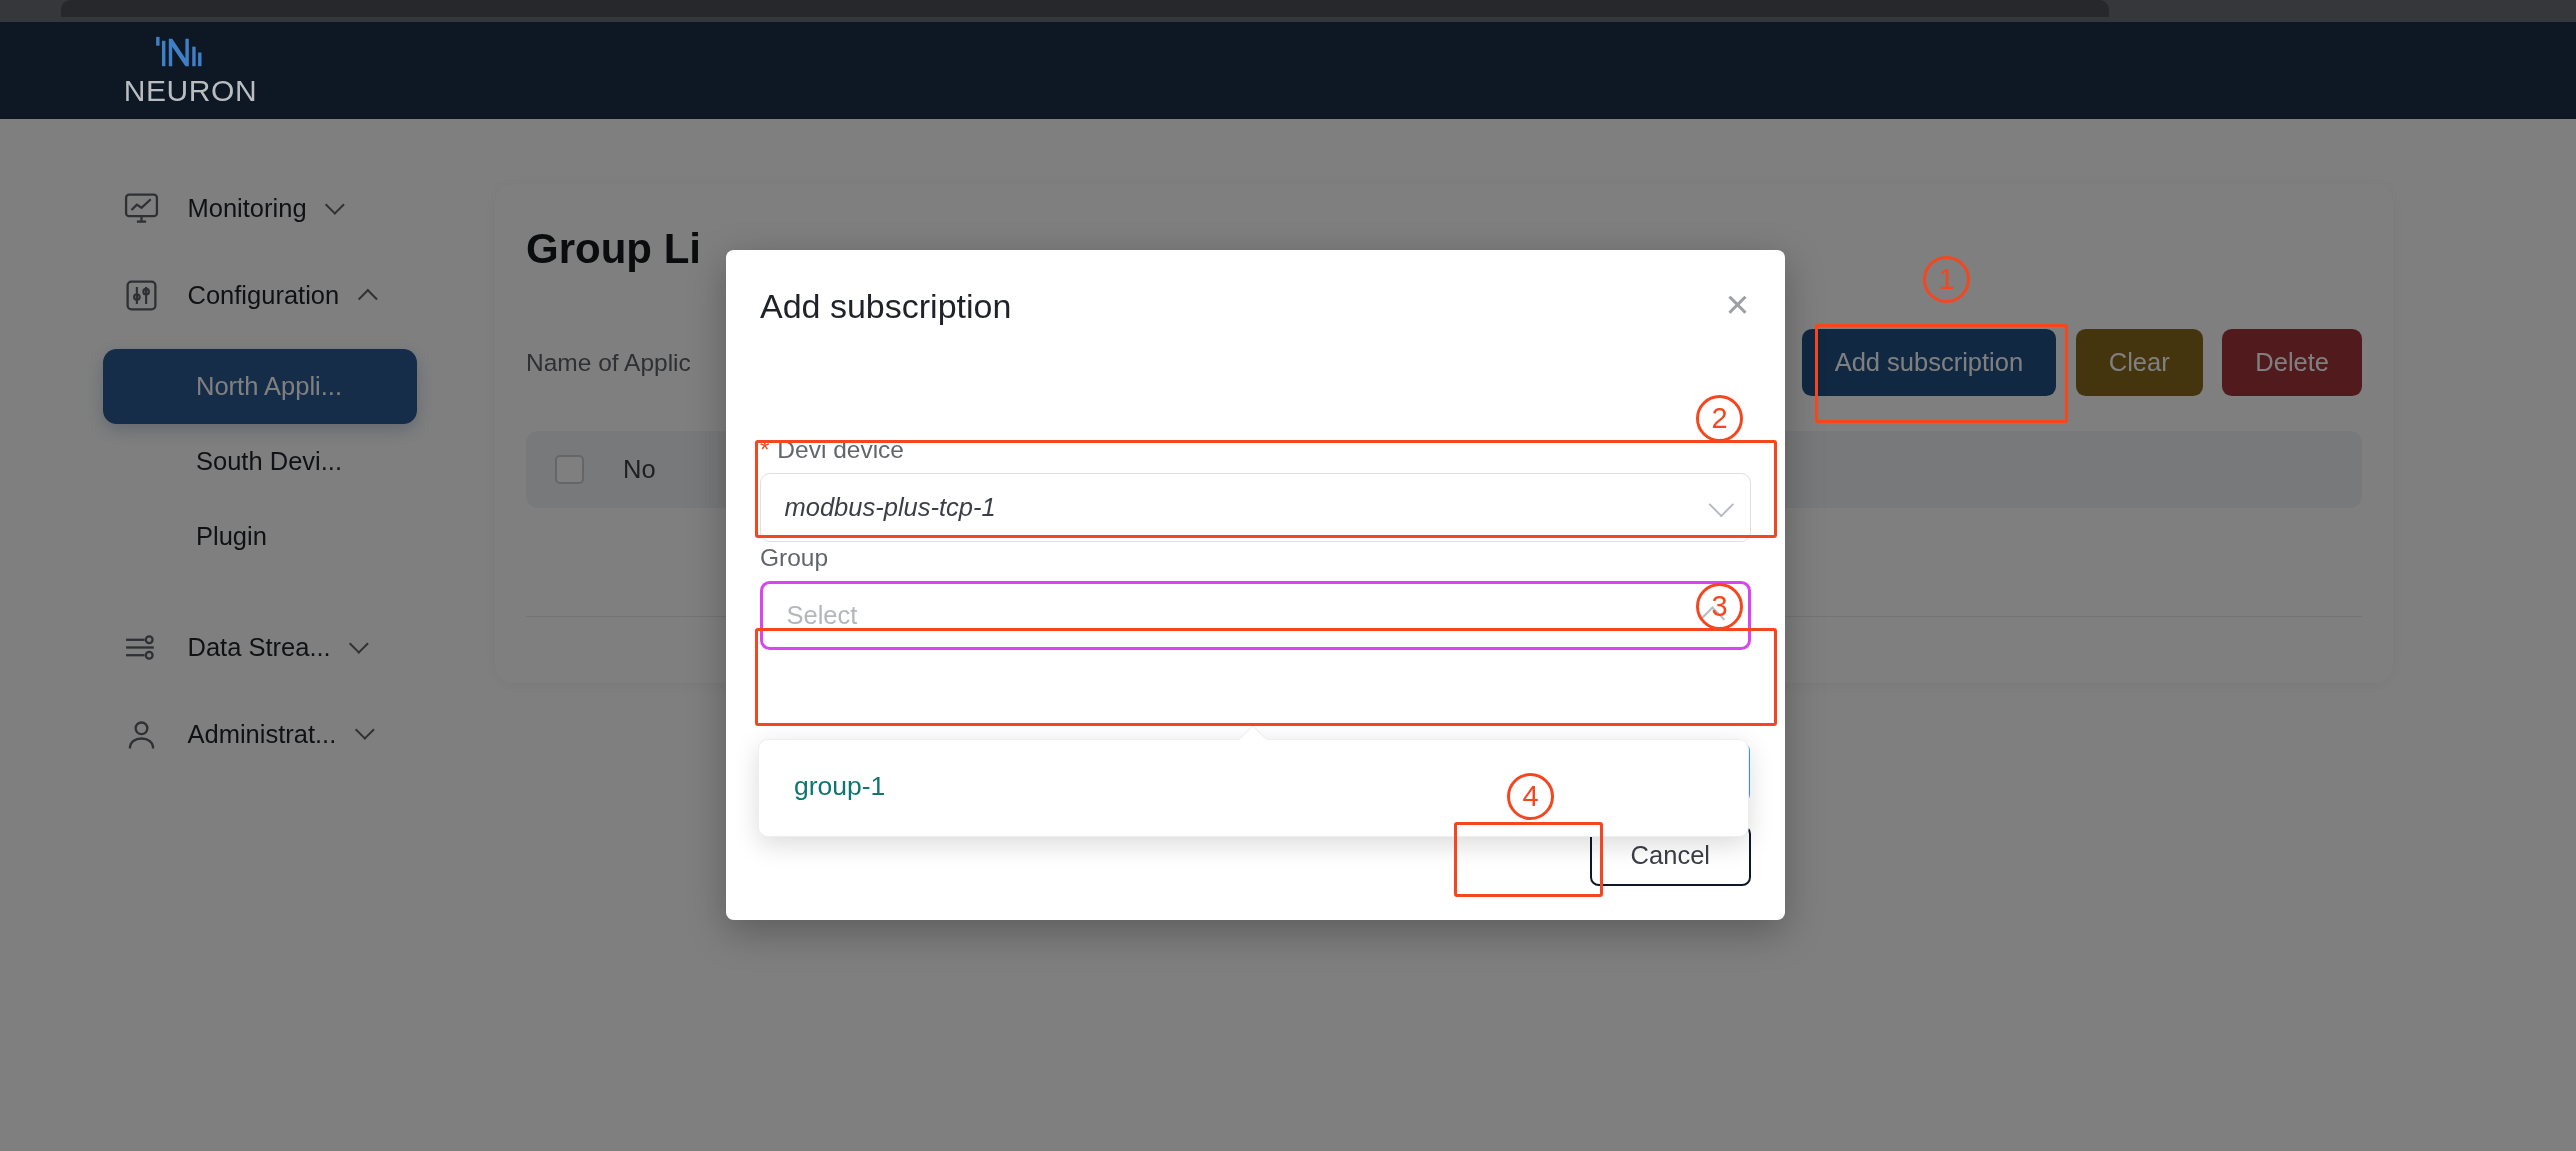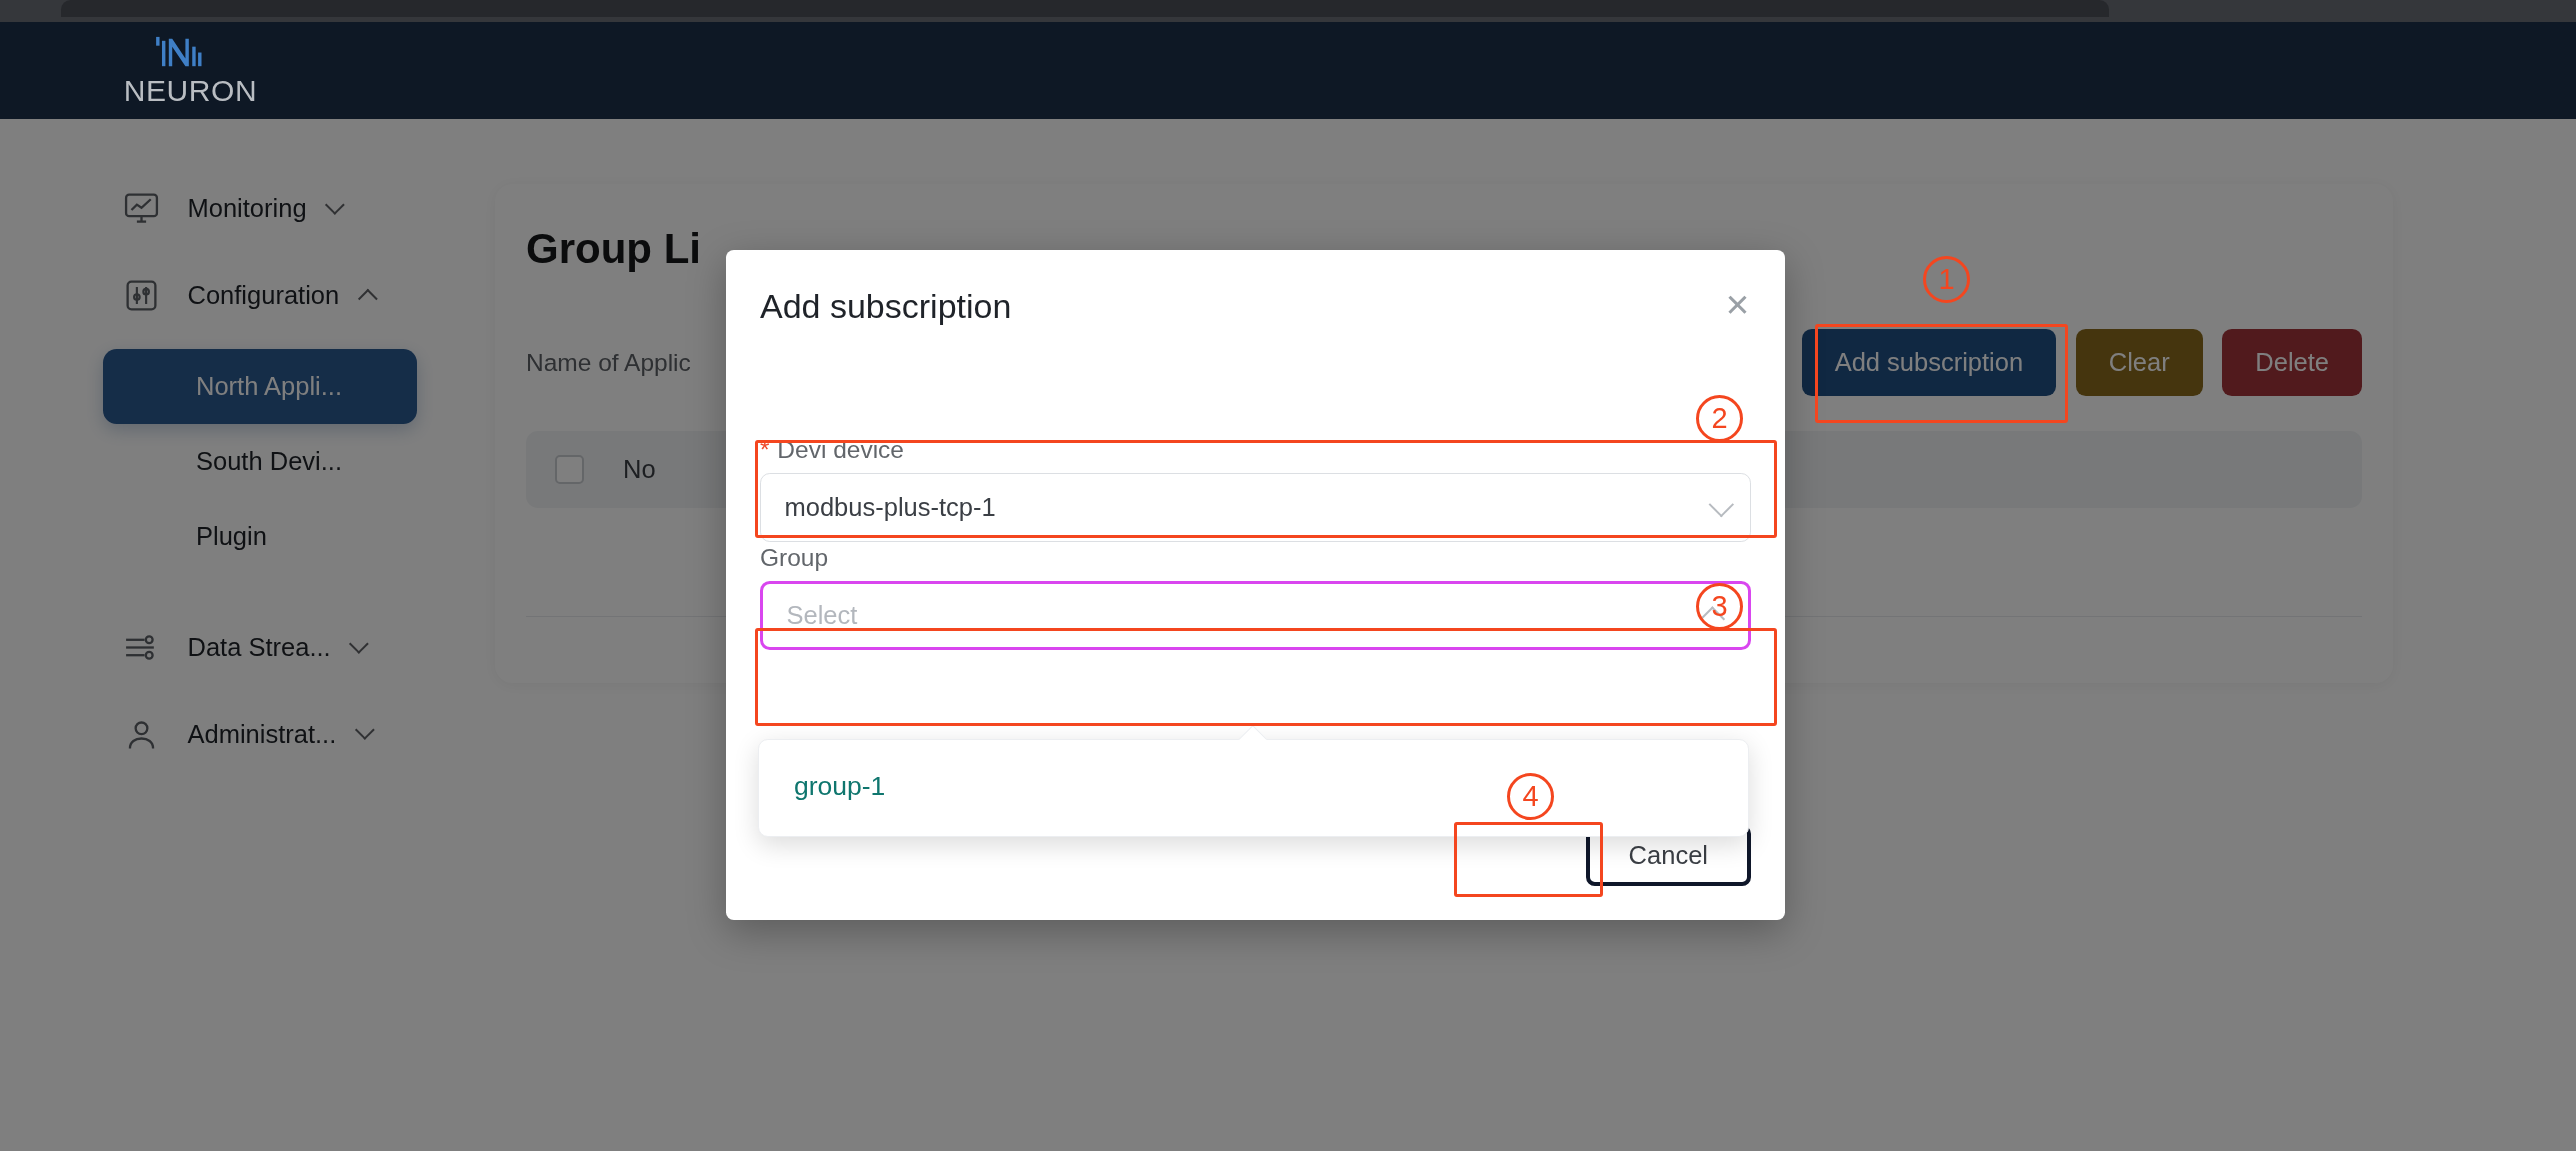--- a/index.html
+++ b/index.html
@@ -149,21 +149,21 @@
     position: absolute; font-size: 24.5px; color: #62666b;
   }
   .req-star { color: #ef4b2c; margin-right: 7.8px; }
 
   #south-device-label { left: 34px; top: 186px; }
   #south-device-select {
     position: absolute; left: 34px; top: 223px; width: 991px; height: 69px;
     border: 1px solid #dcdfe3; border-radius: 9.8px; background: #ffffff;
     display: flex; align-items: center; padding: 0 23.5px;
   }
-  #south-device-value { font-size: 25.5px; color: #3b3f45; }
+  #south-device-value { font-size: 25.5px; color: #3b3f45; font-style: italic; }
 
   #group-label { left: 34px; top: 294px; }
   #group-select {
     position: absolute; left: 34px; top: 331px; width: 991px; height: 69px;
     border: 3px solid #d946ef; border-radius: 9.8px; background: #ffffff;
     display: flex; align-items: center; padding: 0 23.5px;
   }
   #group-placeholder { font-size: 25.5px; color: #b3b7bd; }
   #group-caret-wrap { margin-left: auto; }
 
@@ -176,21 +176,21 @@
 
   #modal-actions {
     position: absolute; right: 34px; bottom: 34px;
     display: flex; align-items: center; gap: 21.6px; flex-direction: column;
   }
   .modal-btn {
     height: 61px; padding: 0 39px; border-radius: 8.8px; font-size: 25.5px;
     cursor: pointer; font-family: "Liberation Sans", sans-serif;
   }
   #btn-submit { background: #3d9bf0; border: 1px solid #3d9bf0; color: #ffffff; }
-  #btn-cancel { background: #ffffff; border: 4px solid #0f172a; color: #3b3f45; }
+  #btn-cancel { background: #ffffff; border: 2px solid #0f172a; color: #3b3f45; }
 
   
   #group-dropdown {
     position: absolute; left: 758px; top: 739px; width: 991px; height: 98px;
     background: #ffffff; border: 1px solid #eceef1; border-radius: 9.8px;
     box-shadow: 0 7.8px 25.5px rgba(0,0,0,.14);
   }
   #group-dropdown-arrow {
     position: absolute; left: 50%; top: -10.8px; margin-left: -10.8px;
     width: 19.6px; height: 19.6px; background: #ffffff;

